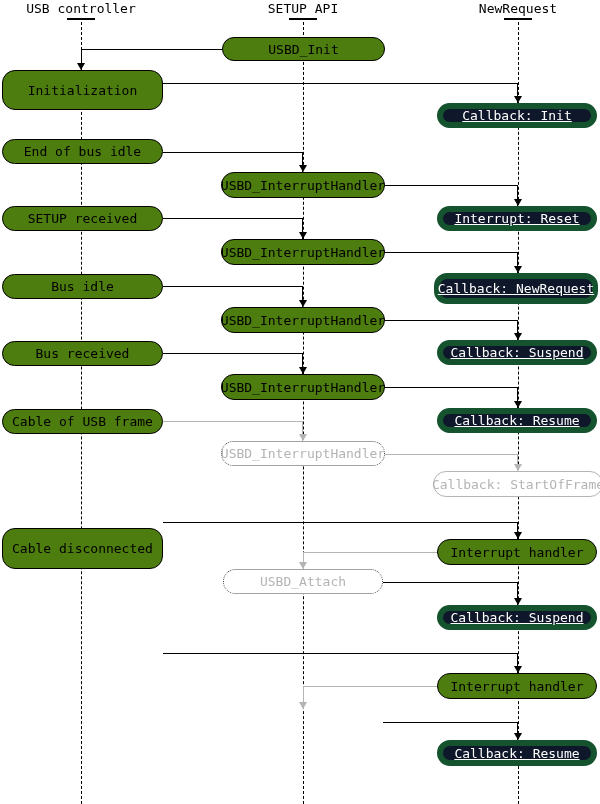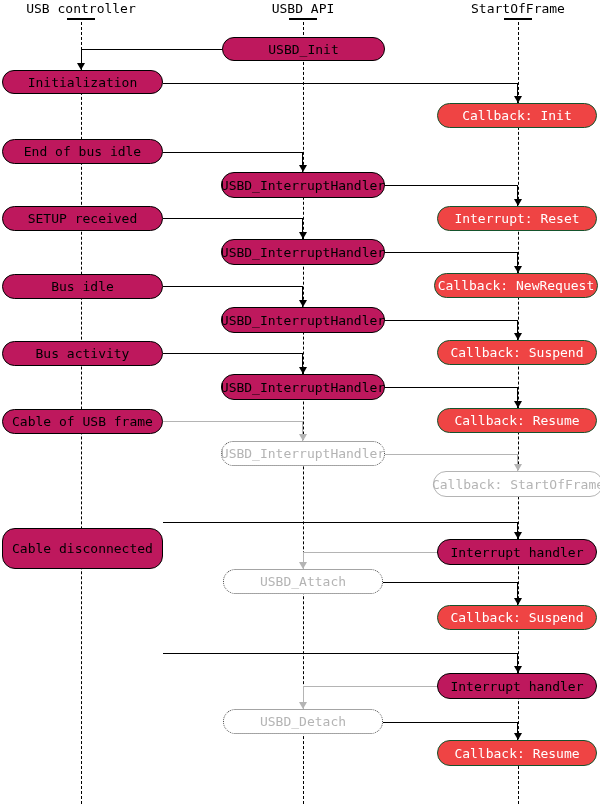--- a/index.html
+++ b/index.html
@@ -16,33 +16,33 @@
   .el.l{border-top:1px solid #000;border-left:1px solid #000;}
   .el.gray.r{border-top:1px solid #b4b4b4;border-right:1px solid #b4b4b4;}
   .el.gray.l{border-top:1px solid #b4b4b4;border-left:1px solid #b4b4b4;}
   .arr{position:absolute;width:0;height:0;z-index:1;
     border-left:4px solid transparent;border-right:4px solid transparent;
     border-top:7px solid #000;}
   .arr.gray{border-top-color:#b4b4b4;}
   .box{position:absolute;z-index:2;display:flex;align-items:center;
     justify-content:center;white-space:nowrap;box-sizing:border-box;
     border-radius:13px;}
-  .node{background:#be185d;border:1px solid #000;}
-  .cb{background:#ef4444;color:#fff;border:1px solid #14532d;}
+  .node{background:#4d7c0f;border:1px solid #000;}
+  .cb{background:#0f172a;color:#fff;border:6px solid #14532d;text-decoration:underline;}
   .ghost{background:#fff;border:1px dotted #4a4a4a;color:#b4b4b4;}
   .ghostcb{background:#fff;border:1px solid #b4b4b4;color:#b4b4b4;}
 </style>
 </head>
 <body>
 
 <div id="diagram">
 
   <div class="coltitle" style="left:1px;top:1px;width:160px;">USB controller</div>
-  <div class="coltitle" style="left:223px;top:1px;width:160px;">USBD API</div>
-  <div class="coltitle" style="left:438px;top:1px;width:160px;">StartOfFrame</div>
+  <div class="coltitle" style="left:223px;top:1px;width:160px;">SETUP API</div>
+  <div class="coltitle" style="left:438px;top:1px;width:160px;">NewRequest</div>
   <div class="colbar" style="left:67px;top:18px;width:28px;"></div>
   <div class="colbar" style="left:289px;top:18px;width:28px;"></div>
   <div class="colbar" style="left:504px;top:18px;width:28px;"></div>
 
   <div class="lifeline" style="left:81px;top:22px;height:782px;"></div>
   <div class="lifeline" style="left:303px;top:22px;height:782px;"></div>
   <div class="lifeline" style="left:518px;top:22px;height:782px;"></div>
 
   <div class="el l" style="left:81px;top:49px;width:141px;height:21px;"></div>
   <div class="arr" style="left:77px;top:63px;"></div>
@@ -92,44 +92,43 @@
   <div class="el r" style="left:163px;top:653px;width:355px;height:20px;"></div>
   <div class="arr" style="left:514px;top:666px;"></div>
 
   <div class="el gray l" style="left:303px;top:686px;width:134px;height:23px;"></div>
   <div class="arr gray" style="left:299px;top:702px;"></div>
 
   <div class="el r" style="left:383px;top:722px;width:135px;height:18px;"></div>
   <div class="arr" style="left:514px;top:733px;"></div>
 
   <div class="box node" style="left:222px;top:37px;width:163px;height:24px;">USBD_Init</div>
-  <div class="box node" style="left:2px;top:70px;width:161px;height:24px;">Initialization</div>
+  <div class="box node" style="left:2px;top:70px;width:161px;height:40px;">Initialization</div>
   <div class="box cb" style="left:437px;top:103px;width:160px;height:25px;">Callback: Init</div>
 
   <div class="box node" style="left:2px;top:139px;width:161px;height:25px;">End of bus idle</div>
   <div class="box node" style="left:221px;top:172px;width:164px;height:26px;">USBD_InterruptHandler</div>
   <div class="box node" style="left:2px;top:206px;width:161px;height:25px;">SETUP received</div>
   <div class="box cb" style="left:437px;top:206px;width:160px;height:25px;">Interrupt: Reset</div>
   <div class="box node" style="left:221px;top:239px;width:164px;height:26px;">USBD_InterruptHandler</div>
 
   <div class="box node" style="left:2px;top:274px;width:161px;height:25px;">Bus idle</div>
-  <div class="box cb" style="left:434px;top:273px;width:164px;height:25px;">Callback: NewRequest</div>
+  <div class="box cb" style="left:434px;top:273px;width:164px;height:31px;">Callback: NewRequest</div>
   <div class="box node" style="left:221px;top:307px;width:164px;height:26px;">USBD_InterruptHandler</div>
 
-  <div class="box node" style="left:2px;top:341px;width:161px;height:25px;">Bus activity</div>
+  <div class="box node" style="left:2px;top:341px;width:161px;height:25px;">Bus received</div>
   <div class="box cb" style="left:437px;top:340px;width:160px;height:25px;">Callback: Suspend</div>
   <div class="box node" style="left:221px;top:374px;width:164px;height:26px;">USBD_InterruptHandler</div>
 
   <div class="box node" style="left:2px;top:409px;width:161px;height:25px;">Cable of USB frame</div>
   <div class="box cb" style="left:437px;top:408px;width:160px;height:25px;">Callback: Resume</div>
   <div class="box ghost" style="left:221px;top:441px;width:164px;height:25px;">USBD_InterruptHandler</div>
   <div class="box ghostcb" style="left:433px;top:471px;width:170px;height:26px;">Callback: StartOfFrame</div>
 
   <div class="box node" style="left:2px;top:528px;width:161px;height:41px;">Cable disconnected</div>
   <div class="box node" style="left:437px;top:539px;width:160px;height:26px;">Interrupt handler</div>
   <div class="box ghost" style="left:223px;top:569px;width:160px;height:25px;">USBD_Attach</div>
   <div class="box cb" style="left:437px;top:605px;width:160px;height:25px;">Callback: Suspend</div>
 
   <div class="box node" style="left:437px;top:673px;width:160px;height:26px;">Interrupt handler</div>
-  <div class="box ghost" style="left:223px;top:709px;width:160px;height:25px;">USBD_Detach</div>
   <div class="box cb" style="left:437px;top:740px;width:160px;height:26px;">Callback: Resume</div>
 
 </div>
 
 </body></html>

